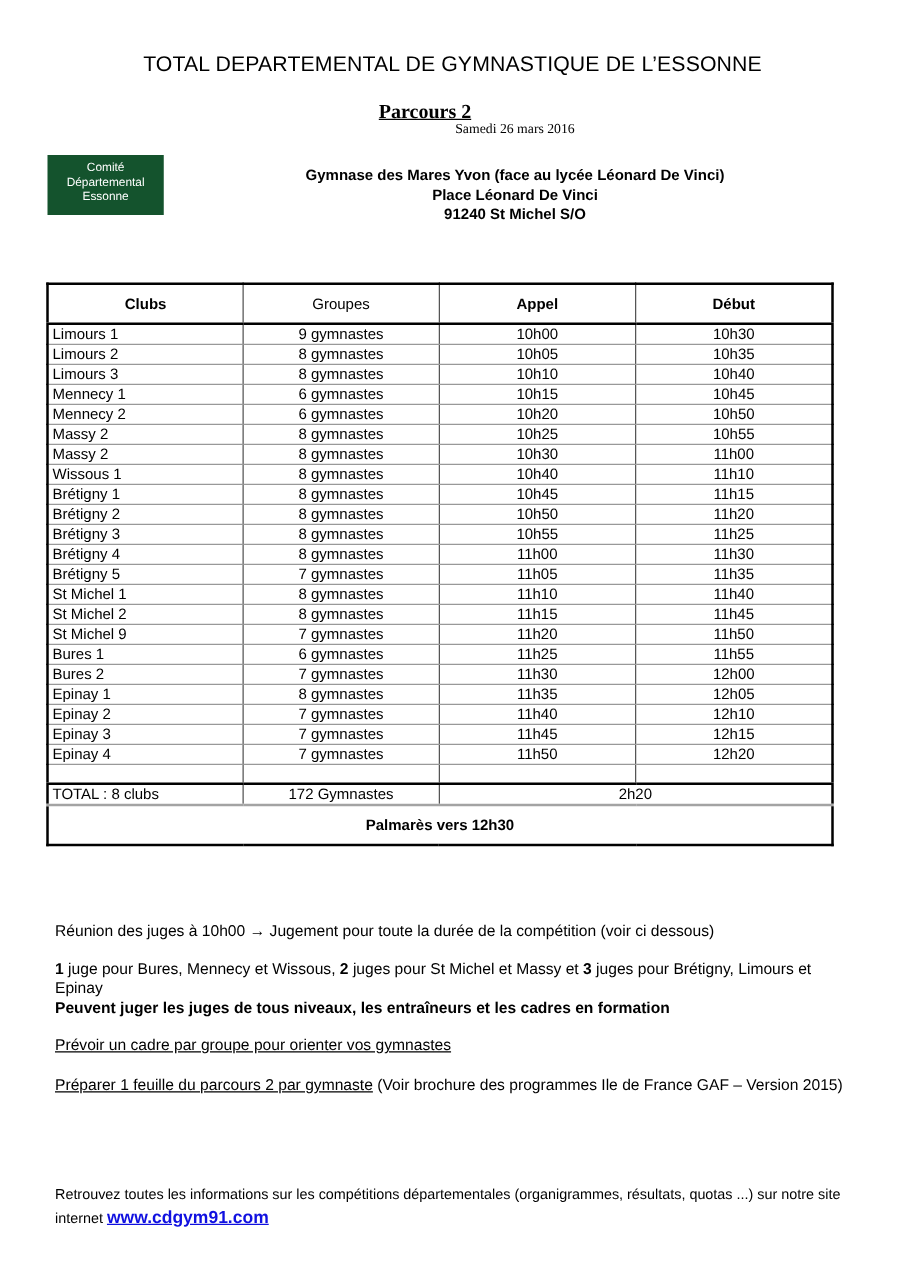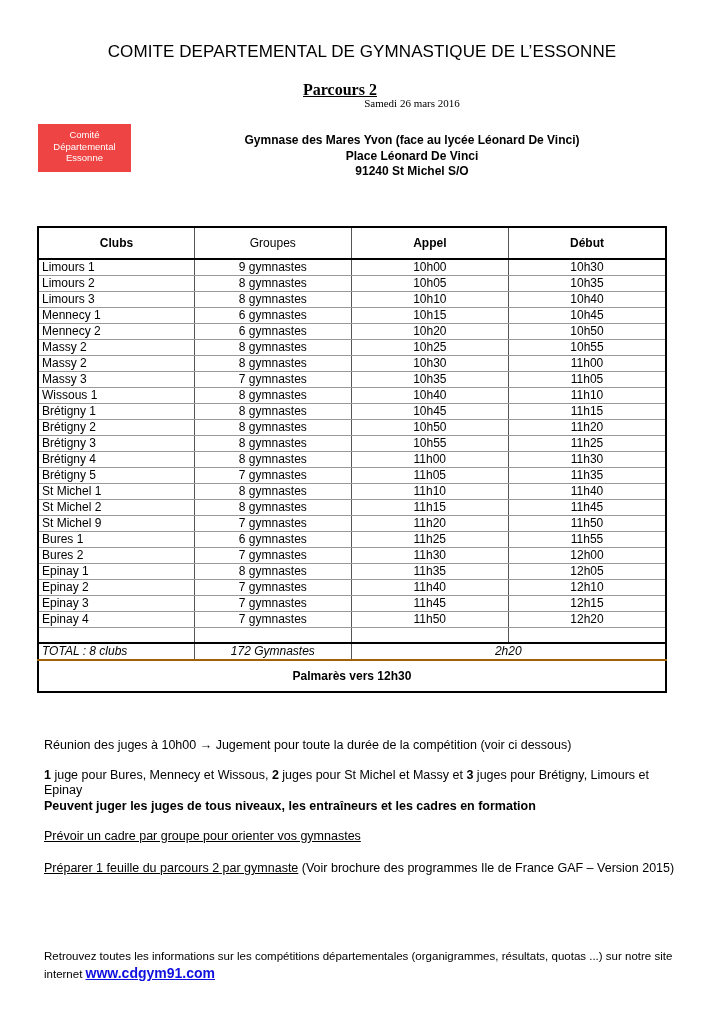--- a/index.html
+++ b/index.html
@@ -1,42 +1,42 @@
 <!DOCTYPE html>
 <html><head>
 <meta charset="utf-8">
 <style>
   html, body { margin:0; padding:0; background:#ffffff; }
   body { width:724px; height:1024px; position:relative; overflow:hidden; font-family:"Liberation Sans", sans-serif; color:#000; }
   .abs { position:absolute; }
   .title { top:42px; left:0; width:724px; text-align:center; font-size:17px; letter-spacing:0.1px; }
   .logo { left:38px; top:74px; width:93px; height:98px; }
   .logo-top { position:absolute; left:0; top:0; width:93px; height:50px; background:#fff; border:1px solid #2a2a5c; border-bottom:none; border-top-left-radius:26px; box-sizing:border-box; overflow:hidden; }
-  .logo-bottom { position:absolute; left:0; top:50px; width:93px; height:48px; background:#ef4444; color:#fff; font-size:9.5px; text-align:center; line-height:11.5px; padding-top:5px; box-sizing:border-box; }
+  .logo-bottom { position:absolute; left:0; top:50px; width:93px; height:48px; background:#14532d; color:#fff; font-size:9.5px; text-align:center; line-height:11.5px; padding-top:5px; box-sizing:border-box; }
   .parcours { top:81px; left:0; width:580px; padding-left:100px; box-sizing:border-box; text-align:center; font-family:"Liberation Serif", serif; font-weight:bold; font-size:16px; text-decoration:underline; }
   .date { top:97px; left:0; width:724px; padding-left:100px; box-sizing:border-box; text-align:center; font-family:"Liberation Serif", serif; font-size:11px; }
   .venue { top:133px; left:0; width:724px; padding-left:100px; box-sizing:border-box; text-align:center; font-weight:bold; font-size:12px; line-height:15.5px; }
   table.sched { position:absolute; left:37px; top:226px; width:630px; border-collapse:collapse; font-size:12px; border:2px solid #000; }
   table.sched th, table.sched td { border-left:1px solid #555; border-right:1px solid #555; padding:0 3px; height:15px; line-height:15px; }
   table.sched tr.body td { border-bottom:1px solid #999; }
   table.sched th { height:30px; font-weight:bold; border-bottom:2px solid #000; }
   table.sched th.groupes { font-weight:normal; }
   .c { text-align:center; }
   .l { text-align:left; }
   tr.blank td { border-bottom:2px solid #000 !important; height:14px; }
-  tr.total td { border-bottom:2px solid #a16207;font-style:italic; }
+  tr.total td { border-bottom:2px solid #a3a3a3; }
   tr.palm td { height:30px; font-weight:bold; text-align:center; }
   .para { left:44px; width:640px; font-size:12.5px; line-height:15px; }
   .u { text-decoration:underline; }
   .link { color:#1010e0; font-weight:bold; font-size:14px; text-decoration:underline; }
 </style>
 </head>
 <body>
 
-<div class="abs title">COMITE DEPARTEMENTAL DE GYMNASTIQUE DE L’ESSONNE</div>
+<div class="abs title">TOTAL DEPARTEMENTAL DE GYMNASTIQUE DE L’ESSONNE</div>
 
 <div class="abs logo">
   <div class="logo-bottom">
     <div>Comité</div>
     <div>Départemental</div>
     <div>Essonne</div>
   </div>
 </div>
 
 <div class="abs parcours">Parcours 2</div>
@@ -99,26 +99,20 @@
         <td class="c">10h25</td>
         <td class="c">10h55</td>
       </tr>
       <tr class="body">
         <td class="l">Massy 2</td>
         <td class="c">8 gymnastes</td>
         <td class="c">10h30</td>
         <td class="c">11h00</td>
       </tr>
       <tr class="body">
-        <td class="l">Massy 3</td>
-        <td class="c">7 gymnastes</td>
-        <td class="c">10h35</td>
-        <td class="c">11h05</td>
-      </tr>
-      <tr class="body">
         <td class="l">Wissous 1</td>
         <td class="c">8 gymnastes</td>
         <td class="c">10h40</td>
         <td class="c">11h10</td>
       </tr>
       <tr class="body">
         <td class="l">Brétigny 1</td>
         <td class="c">8 gymnastes</td>
         <td class="c">10h45</td>
         <td class="c">11h15</td>

